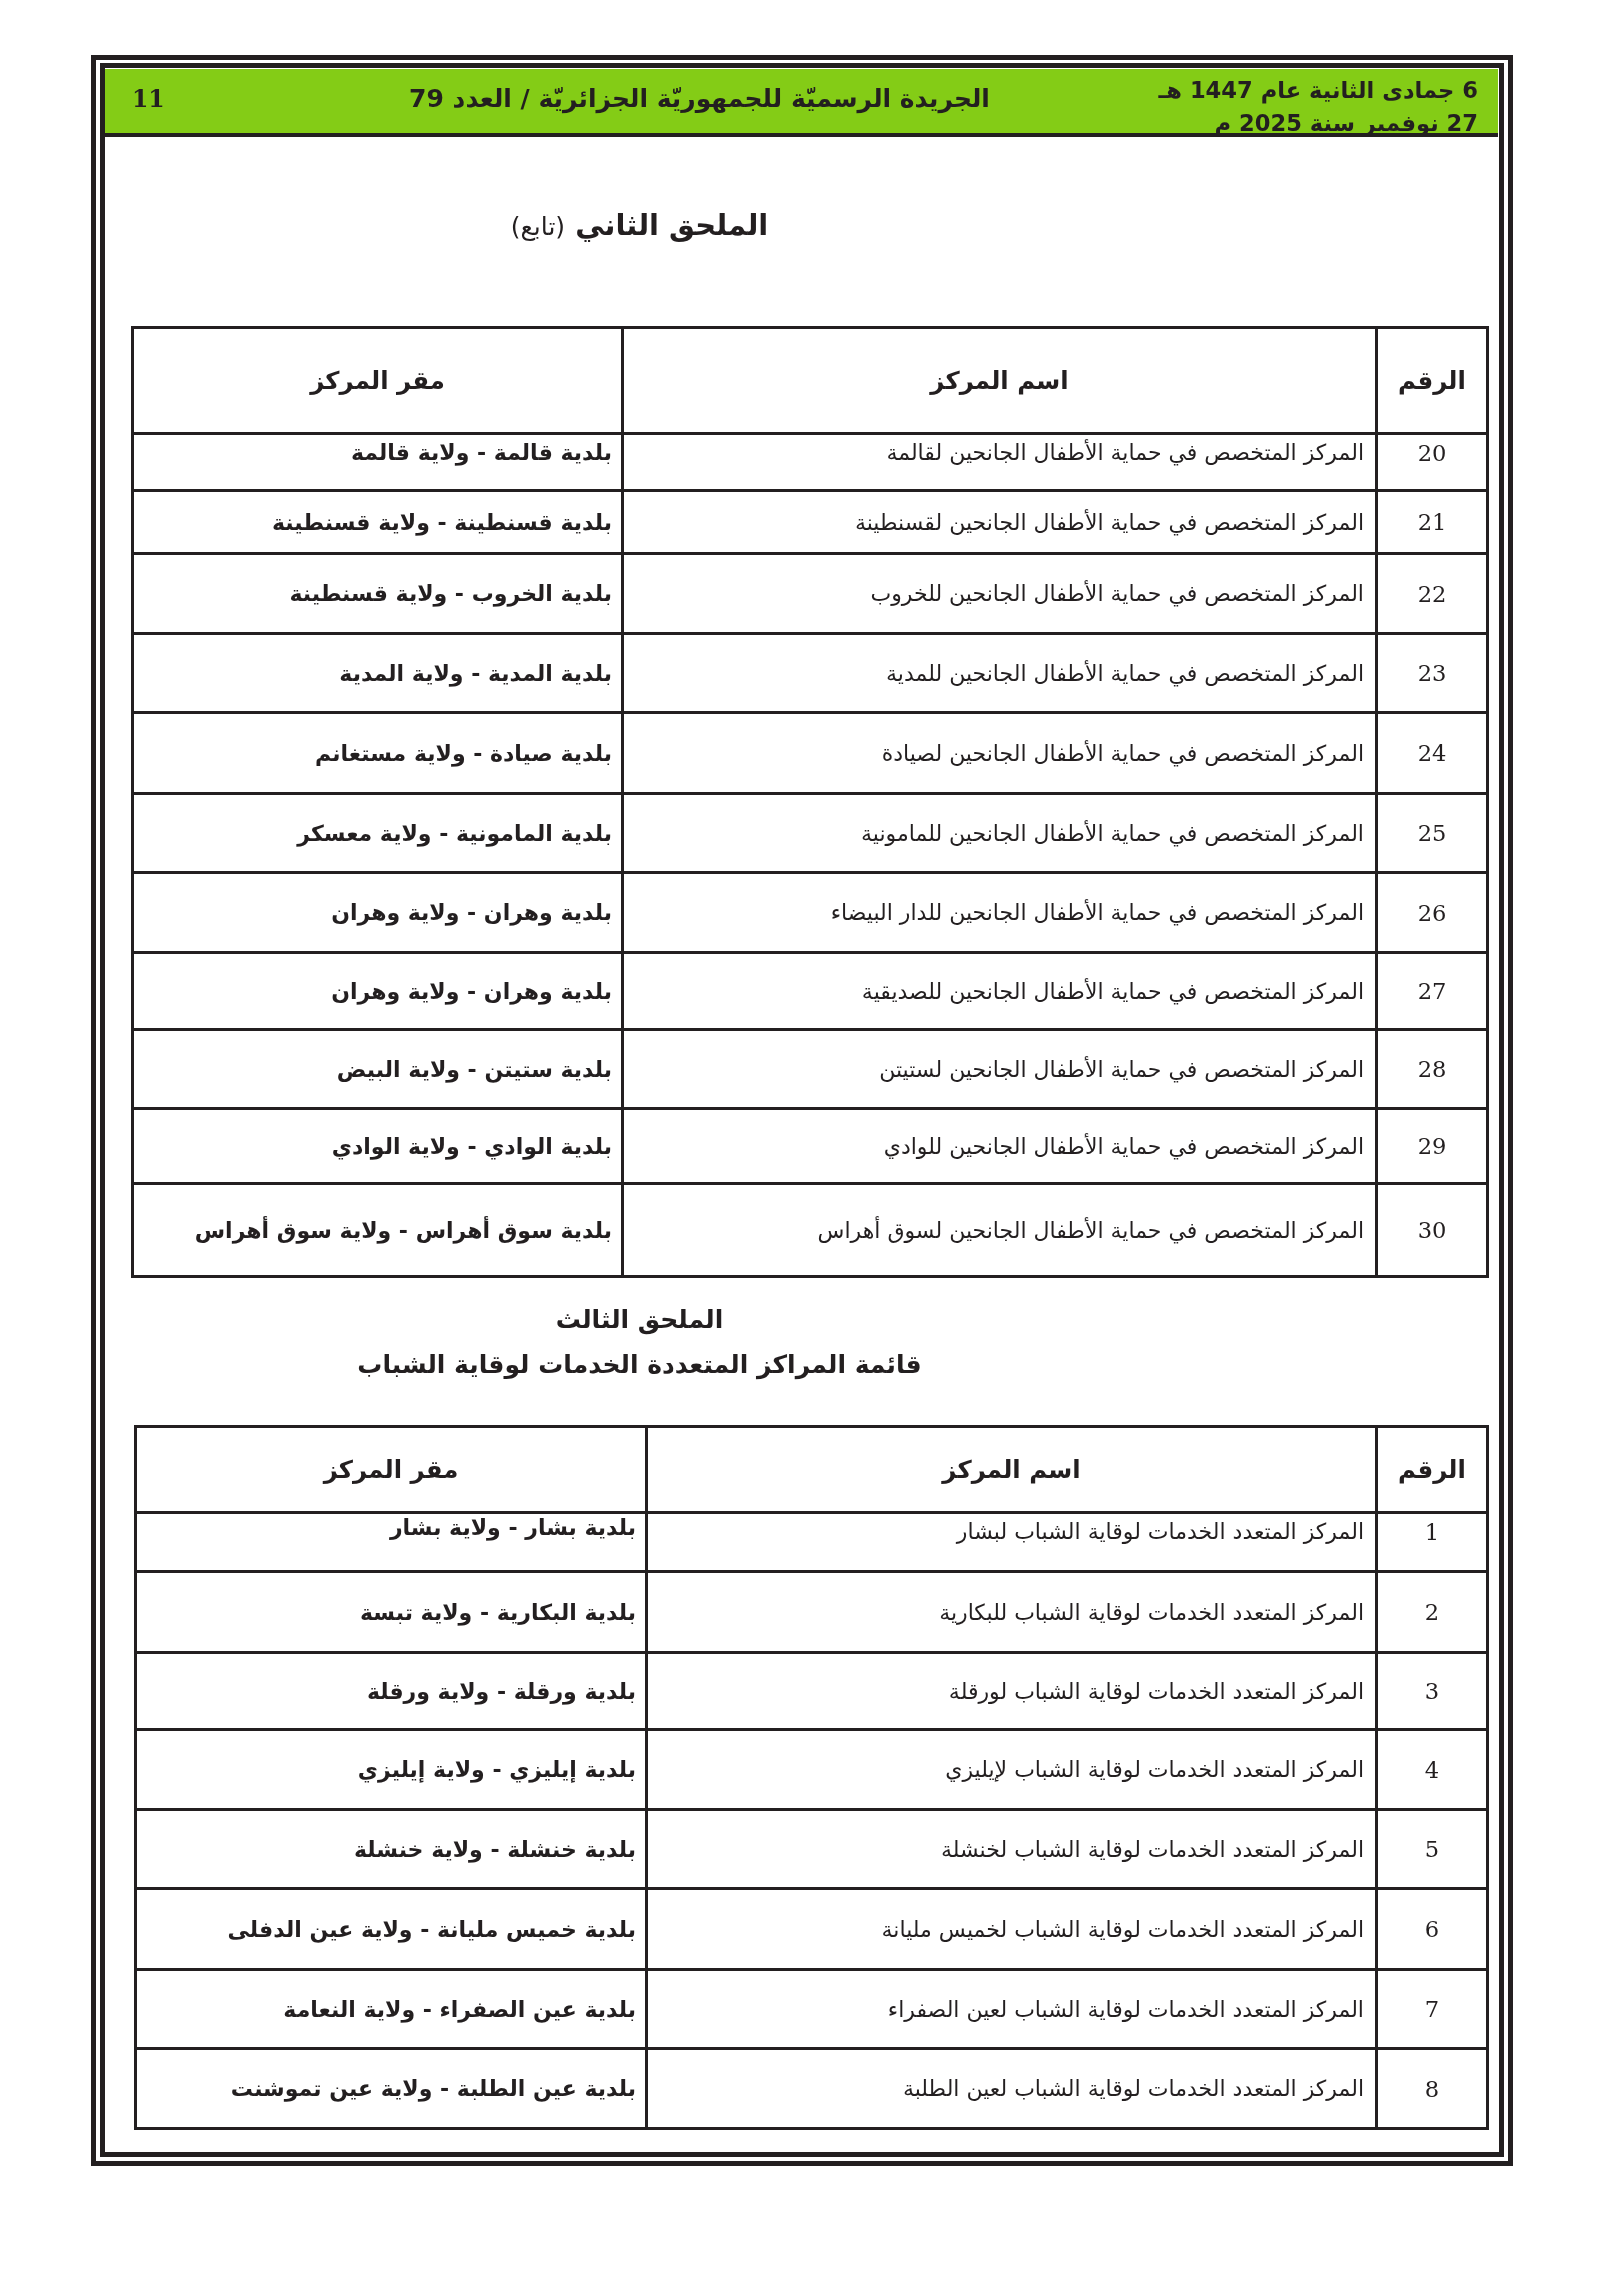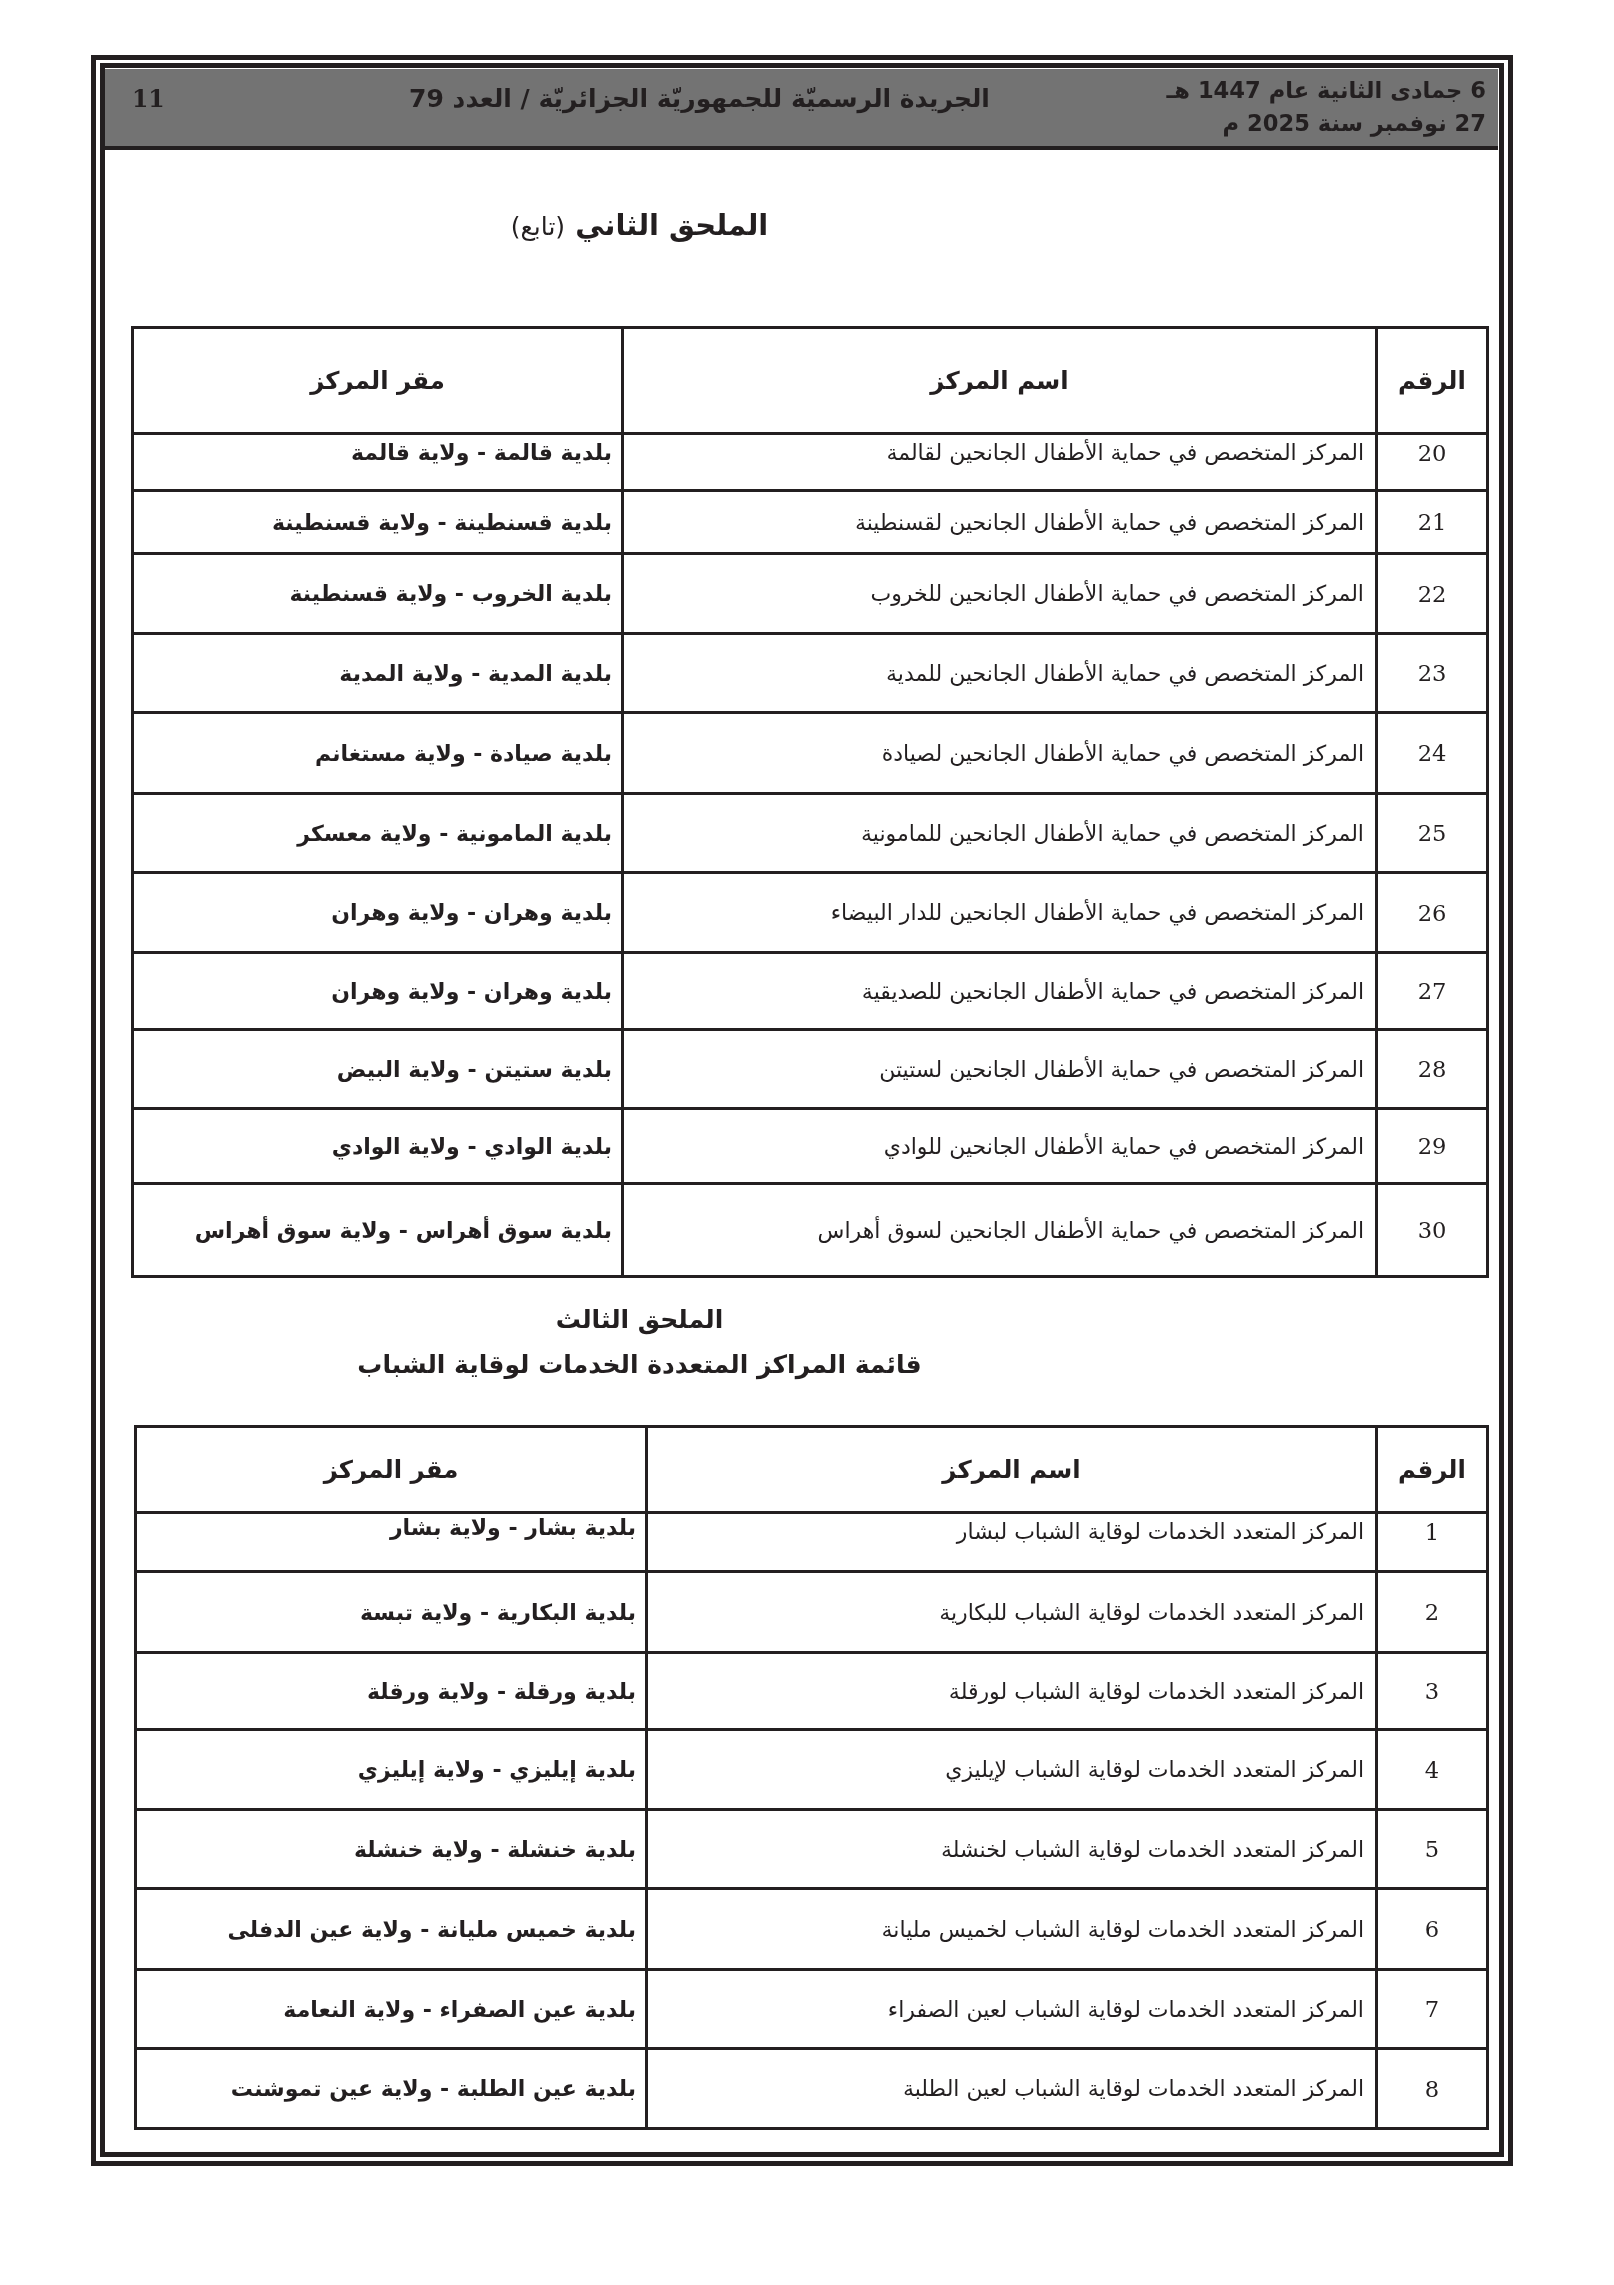--- a/index.html
+++ b/index.html
@@ -6,28 +6,28 @@
   body { width: 1615px; height: 2285px; position: relative; overflow: hidden;
          font-family: "DejaVu Sans", sans-serif; color: #231f20; }
 
   
   .frame-outer { position: absolute; left: 91px; top: 55px; width: 1422px; height: 2111px;
                  box-sizing: border-box; border: 5.4px solid #231f20; }
   .frame-inner { position: absolute; left: 100px; top: 63px; width: 1404px; height: 2094px;
                  box-sizing: border-box; border: 5.4px solid #231f20; }
 
   
-  .header-band { position: absolute; left: 105px; top: 69px; width: 1393px; height: 81px;
-                 background: #737373; border-bottom: 4.5px solid #231f20; box-sizing: border-box; }
+  .header-band { position: absolute; left: 105px; top: 69px; width: 1393px; height: 68px;
+                 background: #84cc16; border-bottom: 4.5px solid #231f20; box-sizing: border-box; }
   .hdr-page { position: absolute; left: 27px; top: 16.3px; font-family: "DejaVu Serif", serif;
               font-weight: bold; font-size: 23.5px; }
   .hdr-title { position: absolute; left: 0; right: 0; top: 14.5px; text-align: center;
                font-family: "DejaVu Sans", sans-serif; font-weight: bold; font-size: 25px;
                direction: rtl; padding-right: 226px; padding-left: 22px; }
-  .hdr-date { position: absolute; right: 12px; top: 5.4px; direction: rtl; text-align: right;
+  .hdr-date { position: absolute; right: 20px; top: 5.4px; direction: rtl; text-align: right;
               font-family: "DejaVu Sans", sans-serif; font-weight: bold; font-size: 22.6px; line-height: 33px; }
 
   .section-title { position: absolute; left: 0; width: 1279px; text-align: center; direction: rtl;
                    font-family: "DejaVu Sans", sans-serif; font-weight: bold; }
   .sec-annex2 { top: 208px; font-size: 29px; }
   .sec-annex2 .cont { font-weight: normal; font-size: 25px; }
   .sec-annex3 { top: 1305px; font-size: 25px; }
   .sec-annex3-sub { top: 1350px; font-size: 25px; }
 
   

